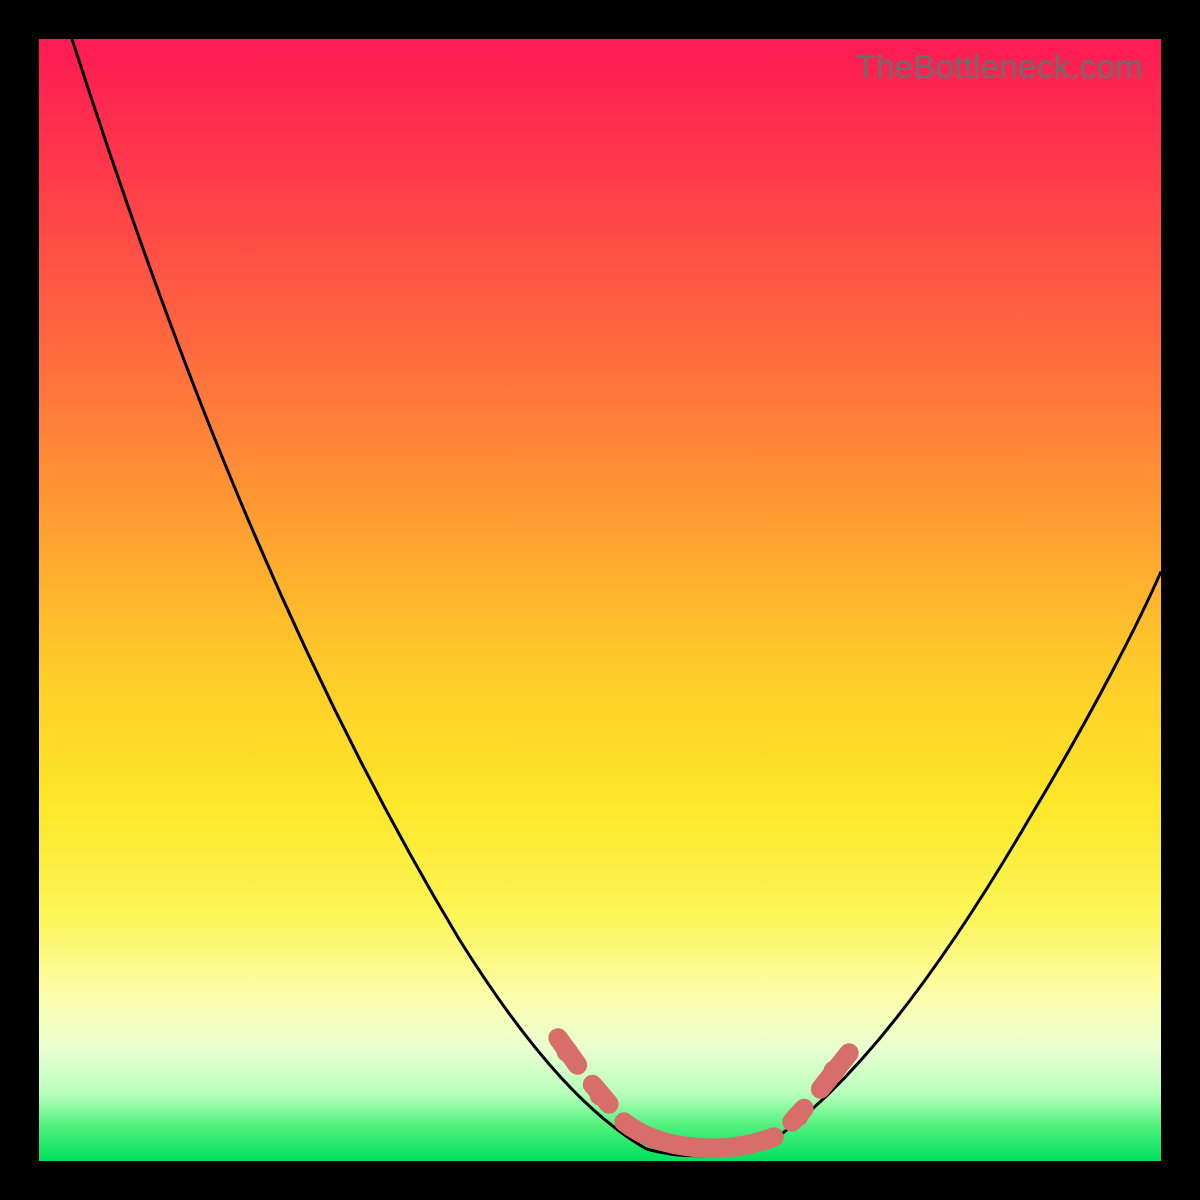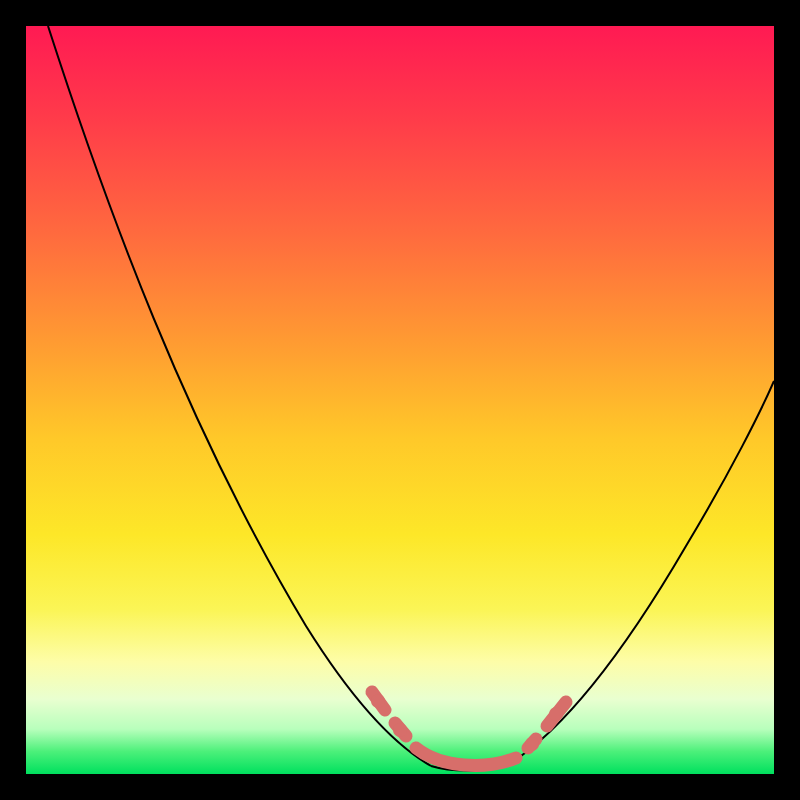--- a/index.html
+++ b/index.html
@@ -69,20 +69,21 @@
     stroke-linecap: round;
     fill: none;
   }
 </style>
 </head>
 <body>
 
 <div class="frame">
   <div class="plot-area">
 
+    <div class="watermark">TheBottleneck.com</div>
 
     <svg class="curves" viewBox="0 0 748 748">
 
       <path class="curve-main" d="M 22 0
                C 80 180, 160 400, 280 600
                C 330 680, 370 720, 405 740"></path>
 
       <path class="curve-main" d="M 405 740
                C 425 746, 455 746, 480 740"></path>
 

